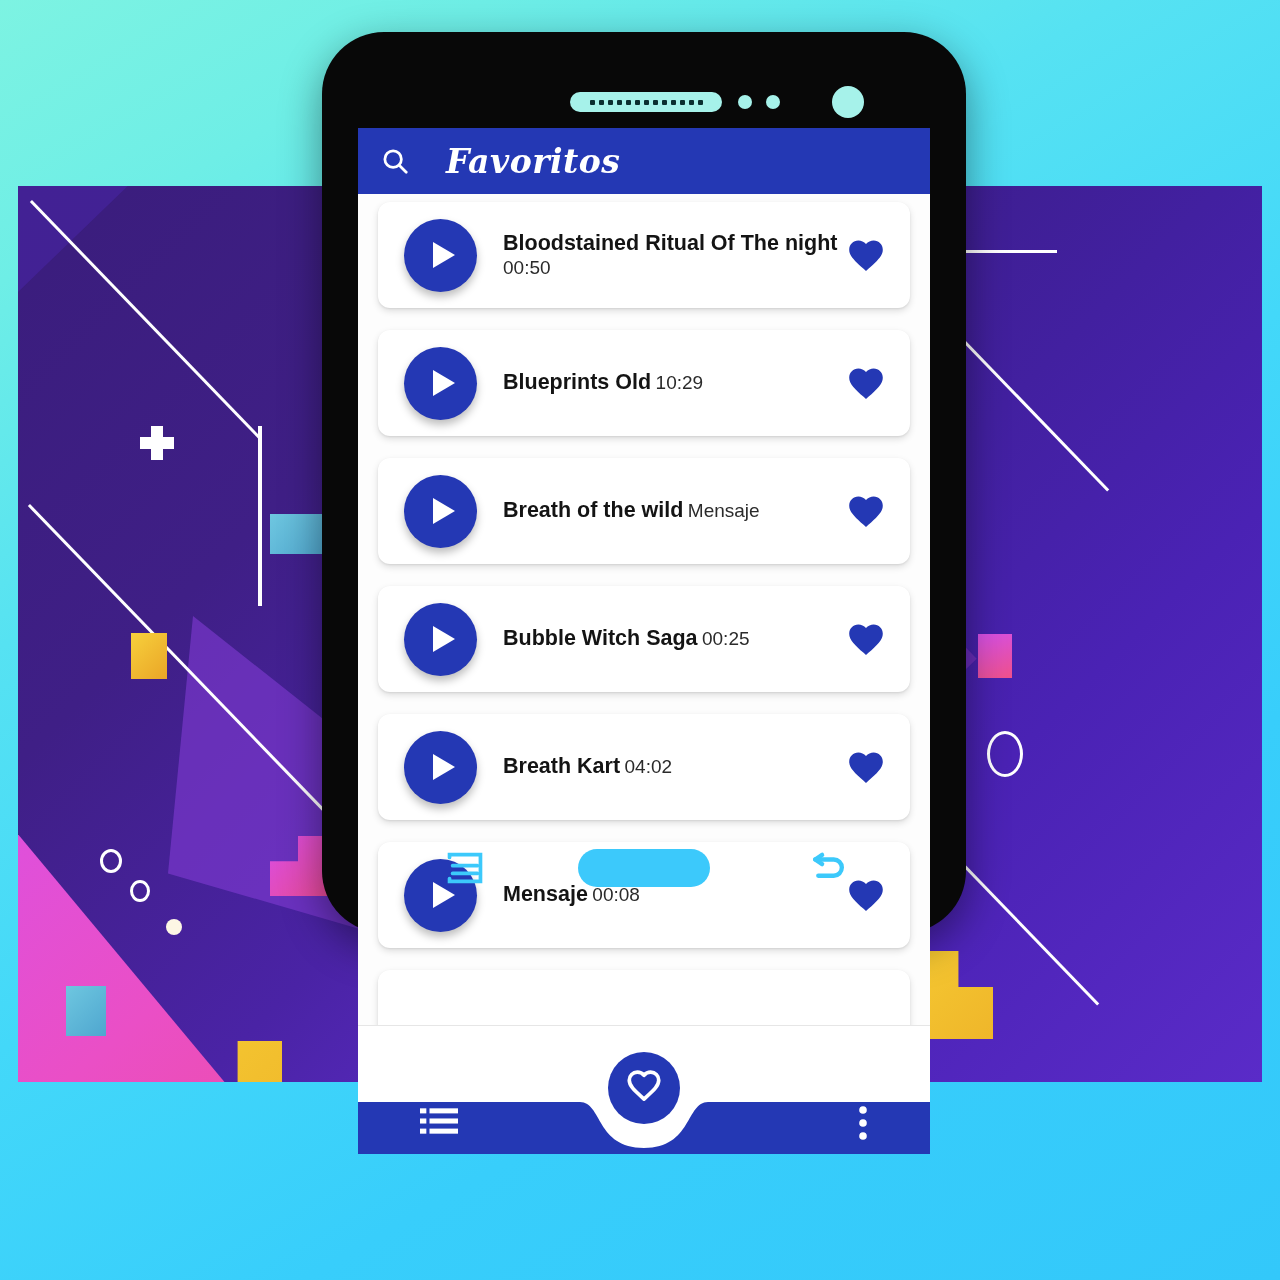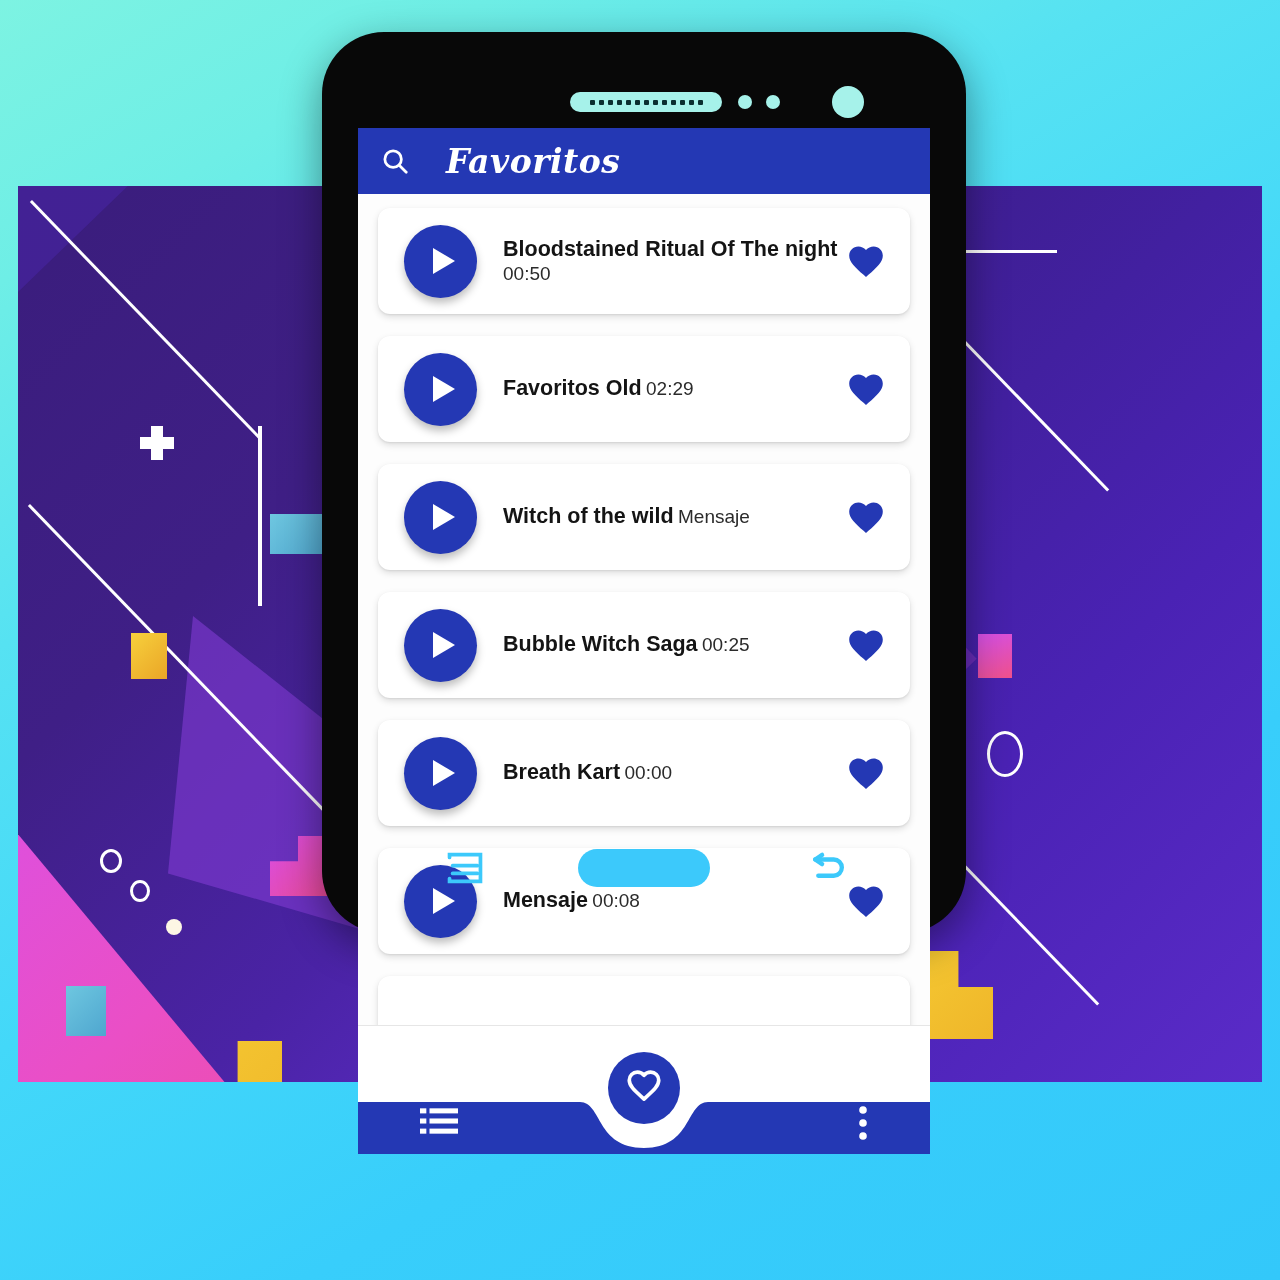--- a/index.html
+++ b/index.html
@@ -115,21 +115,21 @@
     font-size: 33px;
     letter-spacing: .5px;
   }
 
   .list-area {
     position: absolute;
     left: 0; right: 0;
     top: 66px;
     height: 832px;
     background: #fdfdfd;
-    padding: 14px 20px 0 20px;
+    padding: 8px 20px 0 20px;
     overflow: hidden;
     border-bottom: 1px solid #e6e6e6;
   }
 
   .card {
     position: relative;
     height: 106px;
     background: #ffffff;
     border-radius: 12px;
     margin-bottom: 22px;
@@ -293,36 +293,36 @@
                 <path fill="#2438b4" d="M12 21.3 10.4 19.9C4.6 14.7 .8 11.3 .8 7.1 .8 3.7 3.5 1 6.9 1c1.9 0 3.8.9 5.1 2.4C13.3 1.9 15.2 1 17.1 1c3.4 0 6.1 2.7 6.1 6.1 0 4.2-3.8 7.6-9.6 12.8L12 21.3z"></path>
               </svg>
           </span>
         </div>
 
         <div class="card">
           <span class="play-btn">
               <span class="play-tri"></span>
             </span>
           <span class="card-text">
-            <span class="card-title">Favoritos Old</span>
-            <span class="card-sub">02:29</span>
-          </span>
-          <span class="fav-heart">
-            <svg viewBox="0 0 24 22" width="36" height="33">
-                <path fill="#2438b4" d="M12 21.3 10.4 19.9C4.6 14.7 .8 11.3 .8 7.1 .8 3.7 3.5 1 6.9 1c1.9 0 3.8.9 5.1 2.4C13.3 1.9 15.2 1 17.1 1c3.4 0 6.1 2.7 6.1 6.1 0 4.2-3.8 7.6-9.6 12.8L12 21.3z"></path>
-              </svg>
-          </span>
-        </div>
-
-        <div class="card">
-          <span class="play-btn">
-              <span class="play-tri"></span>
-            </span>
-          <span class="card-text">
-            <span class="card-title">Witch of the wild</span>
+            <span class="card-title">Blueprints Old</span>
+            <span class="card-sub">10:29</span>
+          </span>
+          <span class="fav-heart">
+            <svg viewBox="0 0 24 22" width="36" height="33">
+                <path fill="#2438b4" d="M12 21.3 10.4 19.9C4.6 14.7 .8 11.3 .8 7.1 .8 3.7 3.5 1 6.9 1c1.9 0 3.8.9 5.1 2.4C13.3 1.9 15.2 1 17.1 1c3.4 0 6.1 2.7 6.1 6.1 0 4.2-3.8 7.6-9.6 12.8L12 21.3z"></path>
+              </svg>
+          </span>
+        </div>
+
+        <div class="card">
+          <span class="play-btn">
+              <span class="play-tri"></span>
+            </span>
+          <span class="card-text">
+            <span class="card-title">Breath of the wild</span>
             <span class="card-sub">Mensaje</span>
           </span>
           <span class="fav-heart">
             <svg viewBox="0 0 24 22" width="36" height="33">
                 <path fill="#2438b4" d="M12 21.3 10.4 19.9C4.6 14.7 .8 11.3 .8 7.1 .8 3.7 3.5 1 6.9 1c1.9 0 3.8.9 5.1 2.4C13.3 1.9 15.2 1 17.1 1c3.4 0 6.1 2.7 6.1 6.1 0 4.2-3.8 7.6-9.6 12.8L12 21.3z"></path>
               </svg>
           </span>
         </div>
 
         <div class="card">
@@ -339,21 +339,21 @@
               </svg>
           </span>
         </div>
 
         <div class="card">
           <span class="play-btn">
               <span class="play-tri"></span>
             </span>
           <span class="card-text">
             <span class="card-title">Breath Kart</span>
-            <span class="card-sub">00:00</span>
+            <span class="card-sub">04:02</span>
           </span>
           <span class="fav-heart">
             <svg viewBox="0 0 24 22" width="36" height="33">
                 <path fill="#2438b4" d="M12 21.3 10.4 19.9C4.6 14.7 .8 11.3 .8 7.1 .8 3.7 3.5 1 6.9 1c1.9 0 3.8.9 5.1 2.4C13.3 1.9 15.2 1 17.1 1c3.4 0 6.1 2.7 6.1 6.1 0 4.2-3.8 7.6-9.6 12.8L12 21.3z"></path>
               </svg>
           </span>
         </div>
 
         <div class="card">
           <span class="play-btn">

